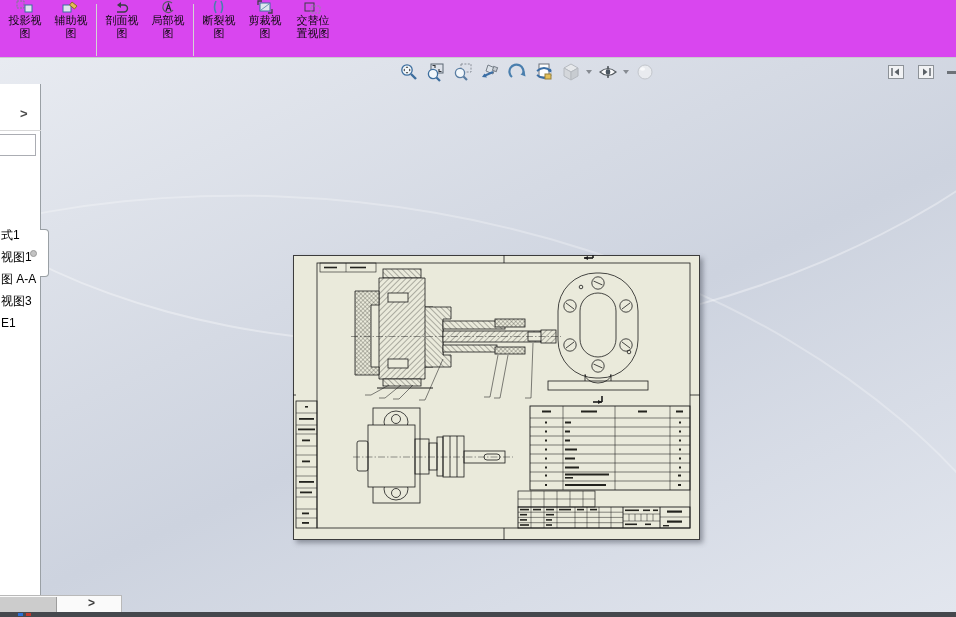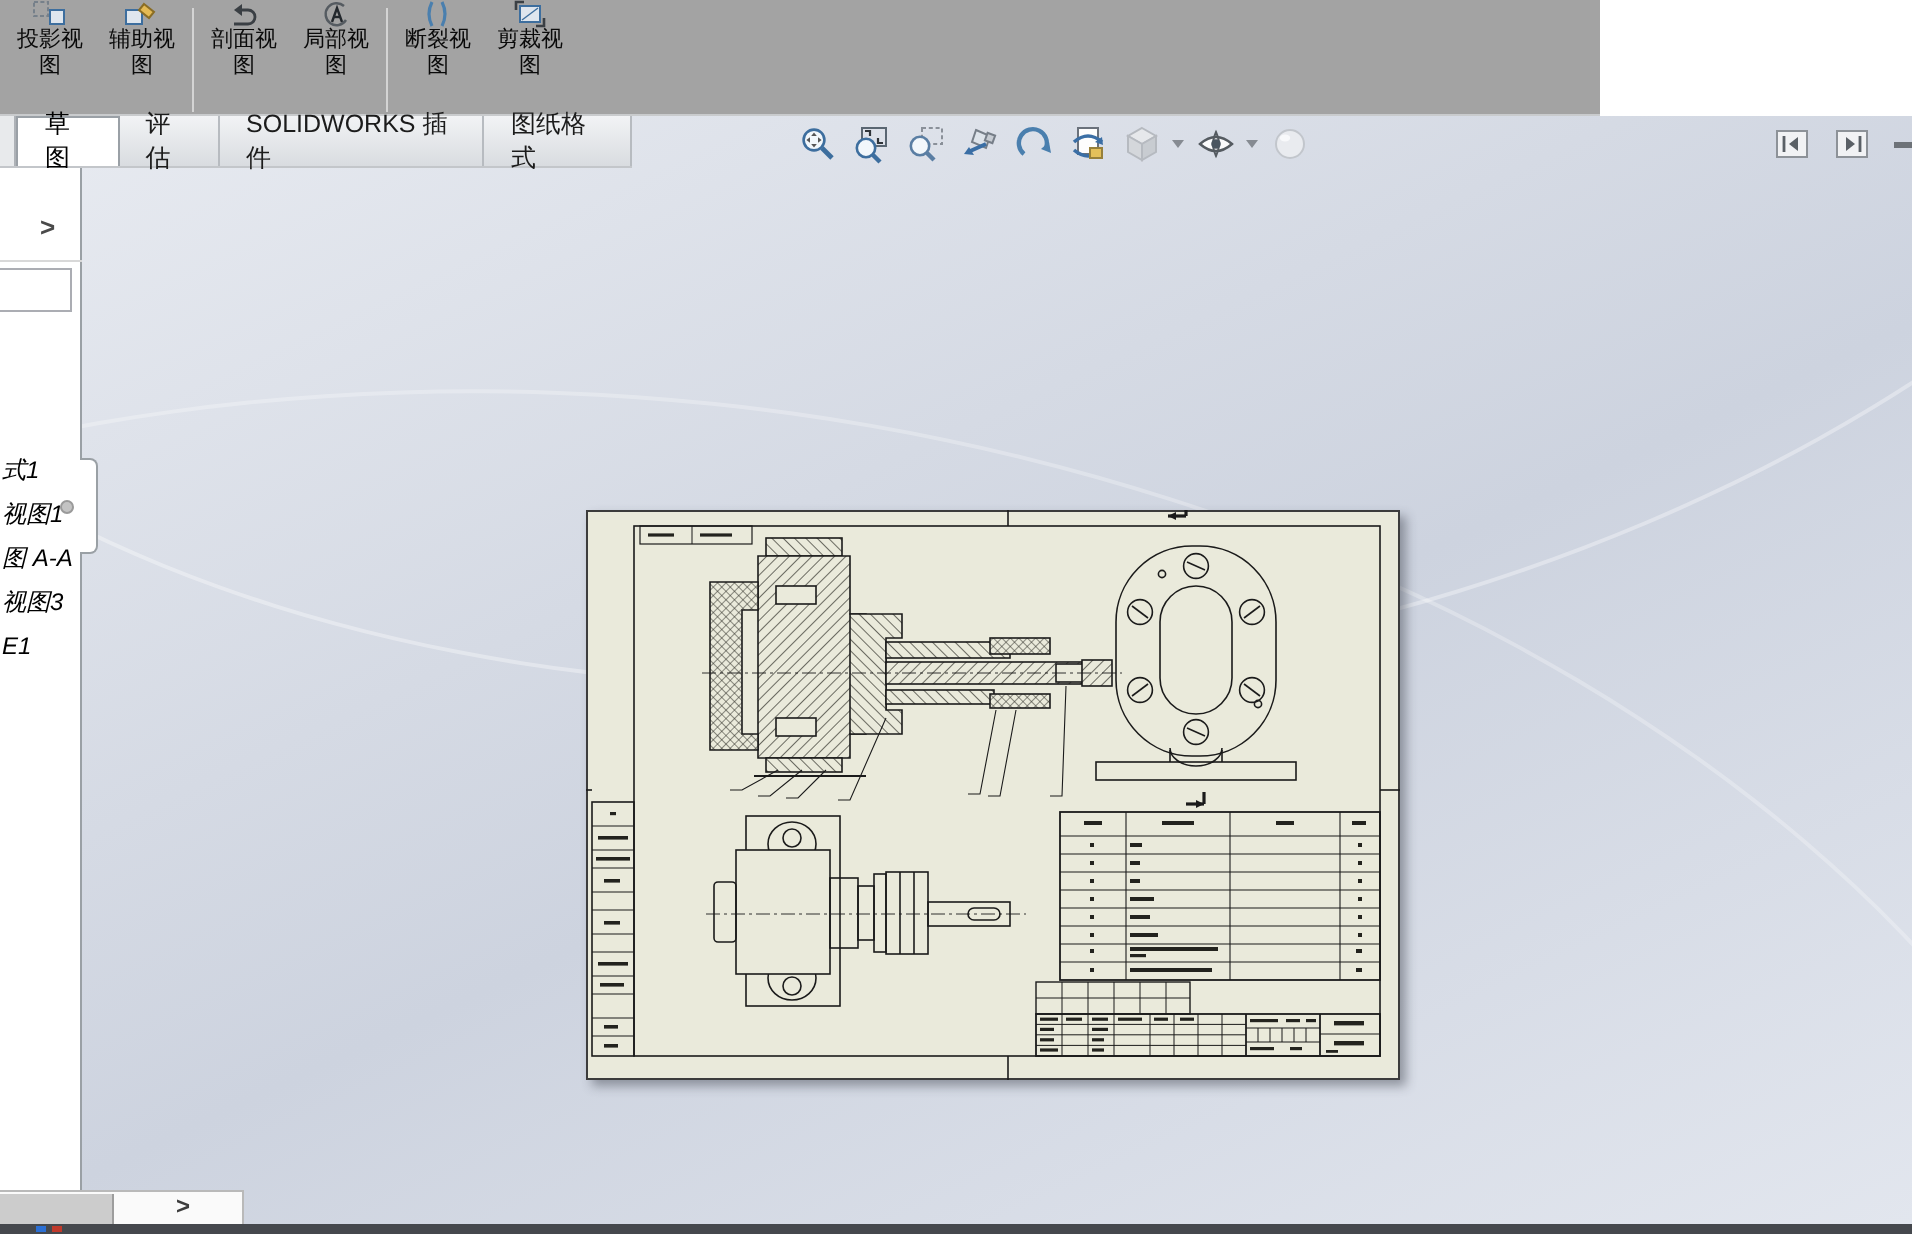--- a/index.html
+++ b/index.html
@@ -1,22 +1,22 @@
 <!DOCTYPE html>
 <html><head>
 <meta charset="utf-8">
 <style>
   * { box-sizing: border-box; margin: 0; padding: 0; }
   html,body { width:956px; height:617px; overflow:hidden; }
   body { font-family:"Liberation Sans", sans-serif; background:#fff; }
   #app { position:relative; width:956px; height:617px; overflow:hidden; }
 
   
-  .ribbon { position:absolute; left:0; top:0; width:800px; height:58px;
-            background:#a3a3a3; border-bottom:1px solid #c9cbcd;
+  .ribbon { position:absolute; left:0; top:0; width:956px; height:58px;
+            background:#d946ef; border-bottom:1px solid #c9cbcd;
             display:flex; align-items:center; padding-left:2px; }
   .rbtn { width:46px; height:57px; display:flex; flex-direction:column; align-items:center;
           cursor:default; }
   .rbtn .ricon { height:14px; width:18px; overflow:hidden; }
   .rbtn .rlabel { font-size:11px; line-height:13px; color:#0a0a0a; text-align:center; white-space:nowrap; }
   .rsep { width:1px; height:52px; background:#d4d4d4; margin:2px 2px 0 2px; }
 
   
   .tabstrip { position:absolute; left:0; top:58px; width:316px; height:26px;
               background:linear-gradient(#f2f3f5, #d9dce0);
@@ -49,21 +49,21 @@
   .minus { position:absolute; left:947px; top:13px; width:9px; height:3px; background:#6d7278; }
 
   
   .left-panel { position:absolute; left:0; top:84px; width:41px; height:511px;
                 background:#fff; border-right:1px solid #9aa0a5; }
   .panel-chevron { position:absolute; left:20px; top:22px; font-size:13px; font-weight:bold; color:#4a4a4a; }
   .panel-divider { position:absolute; left:0; top:46px; width:41px; border-top:1px solid #d8d8d8; }
   .panel-search { position:absolute; left:-7px; top:50px; width:43px; height:22px;
                   border:1px solid #abadb3; background:#fff; font-size:11px; padding:0 3px; }
   .tree { position:absolute; left:1px; top:140px; }
-  .tree-item { font-size:12px; color:#000; height:22px; line-height:22px; white-space:nowrap;font-style:italic; }
+  .tree-item { font-size:12px; color:#000; height:22px; line-height:22px; white-space:nowrap; }
   .panel-notch { position:absolute; left:40px; top:229px; width:9px; height:48px; background:#fff;
                  border:1px solid #9aa0a5; border-left:none; border-radius:0 4px 4px 0; }
   .panel-dot { position:absolute; left:30px; top:250px; width:7px; height:7px; border-radius:50%;
                background:#c3c3c3; border:1px solid #9a9a9a; }
 
   
   .sheet { position:absolute; left:293px; top:197px; width:407px; height:285px;
            box-shadow:3px 3px 5px rgba(55,60,72,0.45); }
 
   
@@ -149,20 +149,30 @@
             <rect x="4" y="3" width="10" height="8" fill="#dfe6ee" stroke="#3d6e9e"></rect>
             <line x1="5" y1="10" x2="13" y2="4" stroke="#3d6e9e" stroke-width="0.7"></line>
             <polyline points="2,5 2,1 6,1" fill="none" stroke="#3a3f44" stroke-width="1.3"></polyline>
             <polyline points="16,9 16,13 12,13" fill="none" stroke="#3a3f44" stroke-width="1.3"></polyline>
           </svg>
       </span>
       <span class="rlabel">剪裁视</span>
       <span class="rlabel">图</span>
     </div>
 
+    <div class="rbtn" style="width:50px">
+      <span class="ricon">
+        <svg width="18" height="14" viewBox="0 0 18 14">
+            <rect x="1" y="3" width="9" height="8" fill="none" stroke="#3a3f44"></rect>
+            <rect x="7" y="6" width="9" height="7" fill="none" stroke="#8a9099" stroke-dasharray="2,1.2"></rect>
+          </svg>
+      </span>
+      <span class="rlabel">交替位</span>
+      <span class="rlabel">置视图</span>
+    </div>
   </div>
 
   <div class="viewport">
     <div class="swoosh1"></div>
     <div class="swoosh2"></div>
 
     <div class="headsup">
       <span class="hicon">
         <svg width="20" height="20" viewBox="0 0 20 20">
             <circle cx="8" cy="8" r="5.2" fill="#f2f7fb" stroke="#3d6e9e" stroke-width="1.3"></circle>
@@ -495,35 +505,20 @@
               <rect x="352" y="268.5" width="6" height="1.6"></rect>
             <rect x="374" y="255.5" width="15" height="2.2"></rect>
             <rect x="374" y="265.5" width="15" height="2.2"></rect>
             <rect x="370" y="270" width="6" height="1.4"></rect>
           </g>
         </g>
       </svg>
     </div>
   </div>
 
-  <div class="tabstrip">
-    <div class="tabstub"></div>
-    <div class="tab active">
-      <span>草图</span>
-    </div>
-    <div class="tab">
-      <span>评估</span>
-    </div>
-    <div class="tab">
-      <span>SOLIDWORKS 插件</span>
-    </div>
-    <div class="tab">
-      <span>图纸格式</span>
-    </div>
-  </div>
 
   <div class="left-panel">
     <span class="panel-chevron">&gt;</span>
     <div class="panel-divider"></div>
     <input class="panel-search" value="" style="">
     <div class="tree">
       <div class="tree-item">式1</div>
       <div class="tree-item">视图1</div>
       <div class="tree-item">图 A-A</div>
       <div class="tree-item">视图3</div>

